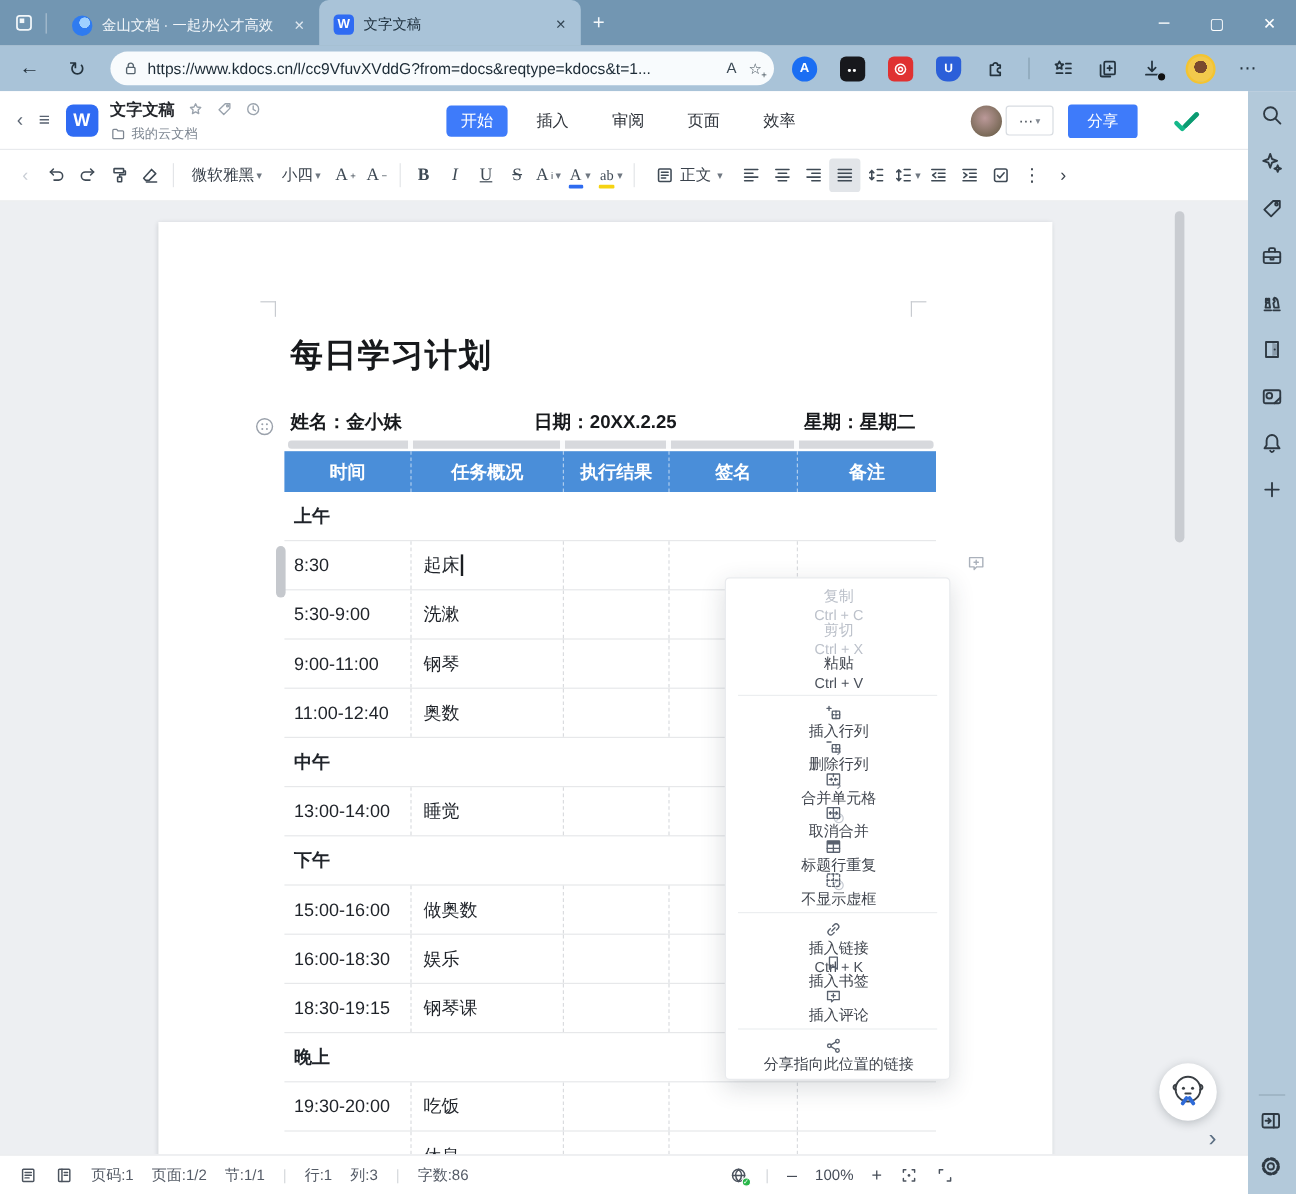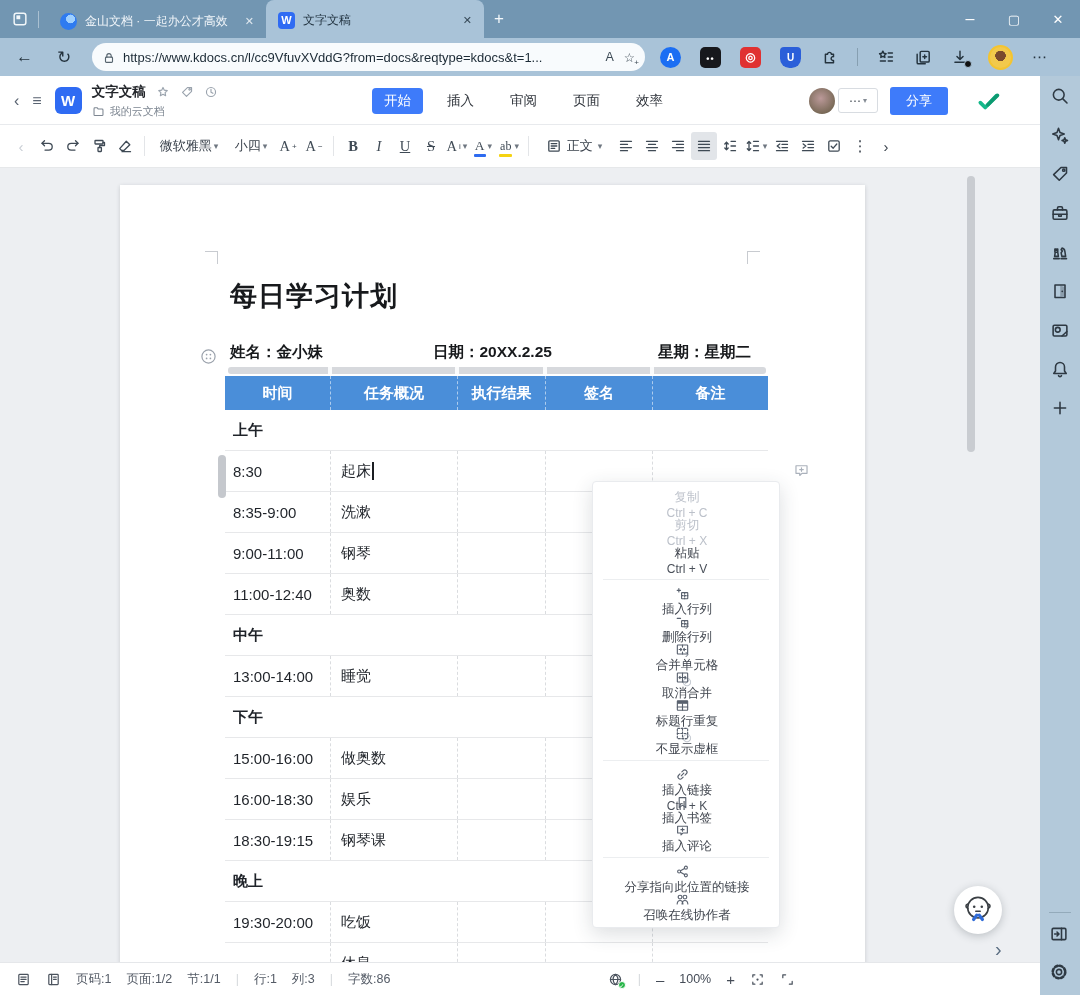--- a/index.html
+++ b/index.html
@@ -81,21 +81,21 @@
   .fb .ltr.i { font-style:italic; }
   .fb .ltr.u { text-decoration:underline; }
   .fb .ltr.s { text-decoration:line-through; }
   .colorA { position:relative; font-size:13.5px; font-family:"Liberation Serif", serif; padding:0 1px; }
   .colorA i { position:absolute; left:0; right:0; bottom:-3px; height:3px; border-radius:1px; font-style:normal; }
   .blueunder i { background:#2e6bf0; }
   .yellowunder i { background:#f5d312; }
   sup { font-size:8px; }
 
   
-  .canvas { position:absolute; left:0; top:168px; width:1064px; height:794px; background:#edeff2; overflow:hidden; }
+  .canvas { position:absolute; left:12px; top:168px; width:1064px; height:794px; background:#edeff2; overflow:hidden; }
   .page { position:absolute; left:120px; top:17px; width:745px; height:900px; background:#fff; box-shadow:0 1px 4px rgba(30,40,50,.18); }
   .cropmark { position:absolute; width:13px; height:13px; border-color:#c8cbd0; border-style:solid; border-width:0; }
   .cm-left { left:85px; top:66px; border-top-width:1px; border-right-width:1px; }
   .cm-right { left:627px; top:66px; border-top-width:1px; border-left-width:1px; }
   .doc-title { position:absolute; left:110px; top:93px; font-size:27px; font-weight:800; color:#17191c; letter-spacing:1px; }
   .info-row { position:absolute; top:157px; font-size:15.5px; font-weight:700; color:#17191c; }
   .inf0 { left:110px; } .inf1 { left:313px; } .inf2 { left:538px; }
   .movehandle { position:absolute; left:80px; top:162px; color:#9aa1ab; }
   .graybar { position:absolute; left:108px; top:182px; width:538px; height:7px; border-radius:3px;
     background:linear-gradient(90deg,#d7d9dd 0 100px,#fafbfc 100px 104px,#d7d9dd 104px 227px,#fafbfc 227px 231px,#d7d9dd 231px 315px,#fafbfc 315px 319px,#d7d9dd 319px 422px,#fafbfc 422px 426px,#d7d9dd 426px 100%); }
@@ -432,21 +432,21 @@
         <div id="tbody">
             <div class="trow section">上午</div>
             <div class="trow">
               <div class="cell" style="width: 105px;">8:30</div>
               <div class="cell task" style="width: 127px;">起床<span class="caret"></span></div>
               <div class="cell" style="width: 88px;"></div>
               <div class="cell" style="width: 107px;"></div>
               <div class="cell" style="width: 116px;"></div>
             </div>
             <div class="trow">
-              <div class="cell" style="width: 105px;">8:35-9:00</div>
+              <div class="cell" style="width: 105px;">5:30-9:00</div>
               <div class="cell task" style="width: 127px;">洗漱</div>
               <div class="cell" style="width: 88px;"></div>
               <div class="cell" style="width: 107px;"></div>
               <div class="cell" style="width: 116px;"></div>
             </div>
             <div class="trow">
               <div class="cell" style="width: 105px;">9:00-11:00</div>
               <div class="cell task" style="width: 127px;">钢琴</div>
               <div class="cell" style="width: 88px;"></div>
               <div class="cell" style="width: 107px;"></div>
@@ -603,28 +603,20 @@
         </div>
         <div class="cmdiv"></div>
         <div class="cmi">
           <span class="cico"><svg class="ic" width="15" height="15" viewBox="0 0 16 16" fill="none" stroke="currentColor" stroke-width="1.2" stroke-linecap="round" stroke-linejoin="round">
               <circle cx="11.6" cy="3.9" r="1.6"></circle>
               <circle cx="4.4" cy="8" r="1.6"></circle>
               <circle cx="11.6" cy="12.1" r="1.6"></circle>
               <path d="M5.9 7.2l4.2-2.5M5.9 8.8l4.2 2.5"></path>
             </svg></span>
           <span class="clabel">分享指向此位置的链接</span>
-        </div>
-        <div class="cmi">
-          <span class="cico"><svg class="ic" width="15" height="15" viewBox="0 0 16 16" fill="none" stroke="currentColor" stroke-width="1.2" stroke-linecap="round" stroke-linejoin="round">
-              <circle cx="5.4" cy="5.4" r="2"></circle>
-              <circle cx="10.6" cy="5.4" r="2"></circle>
-              <path d="M2.3 12.8c.2-2.4 1.6-3.7 3.1-3.7s2.9 1.3 3.1 3.7M7.5 12.8c.2-2.4 1.6-3.7 3.1-3.7s2.9 1.3 3.1 3.7"></path>
-            </svg></span>
-          <span class="clabel">召唤在线协作者</span>
         </div>
       </div>
 
     <div class="mascot" id="ic-mascot">
         <svg width="38" height="38" viewBox="0 0 24 24" fill="none" stroke="#3a3f44" stroke-width="1" stroke-linecap="round">
           <circle cx="12" cy="10.5" r="6.5" fill="#fff"></circle>
           <path d="M5.6 8.2c-1.6.3-1.6 2.4 0 2.7M18.4 8.2c1.6.3 1.6 2.4 0 2.7"></path>
           <circle cx="9.6" cy="10" r=".8" fill="#3a3f44" stroke="none"></circle>
           <circle cx="14.4" cy="10" r=".8" fill="#3a3f44" stroke="none"></circle>
           <path d="M10.6 12.8h2.8"></path>

